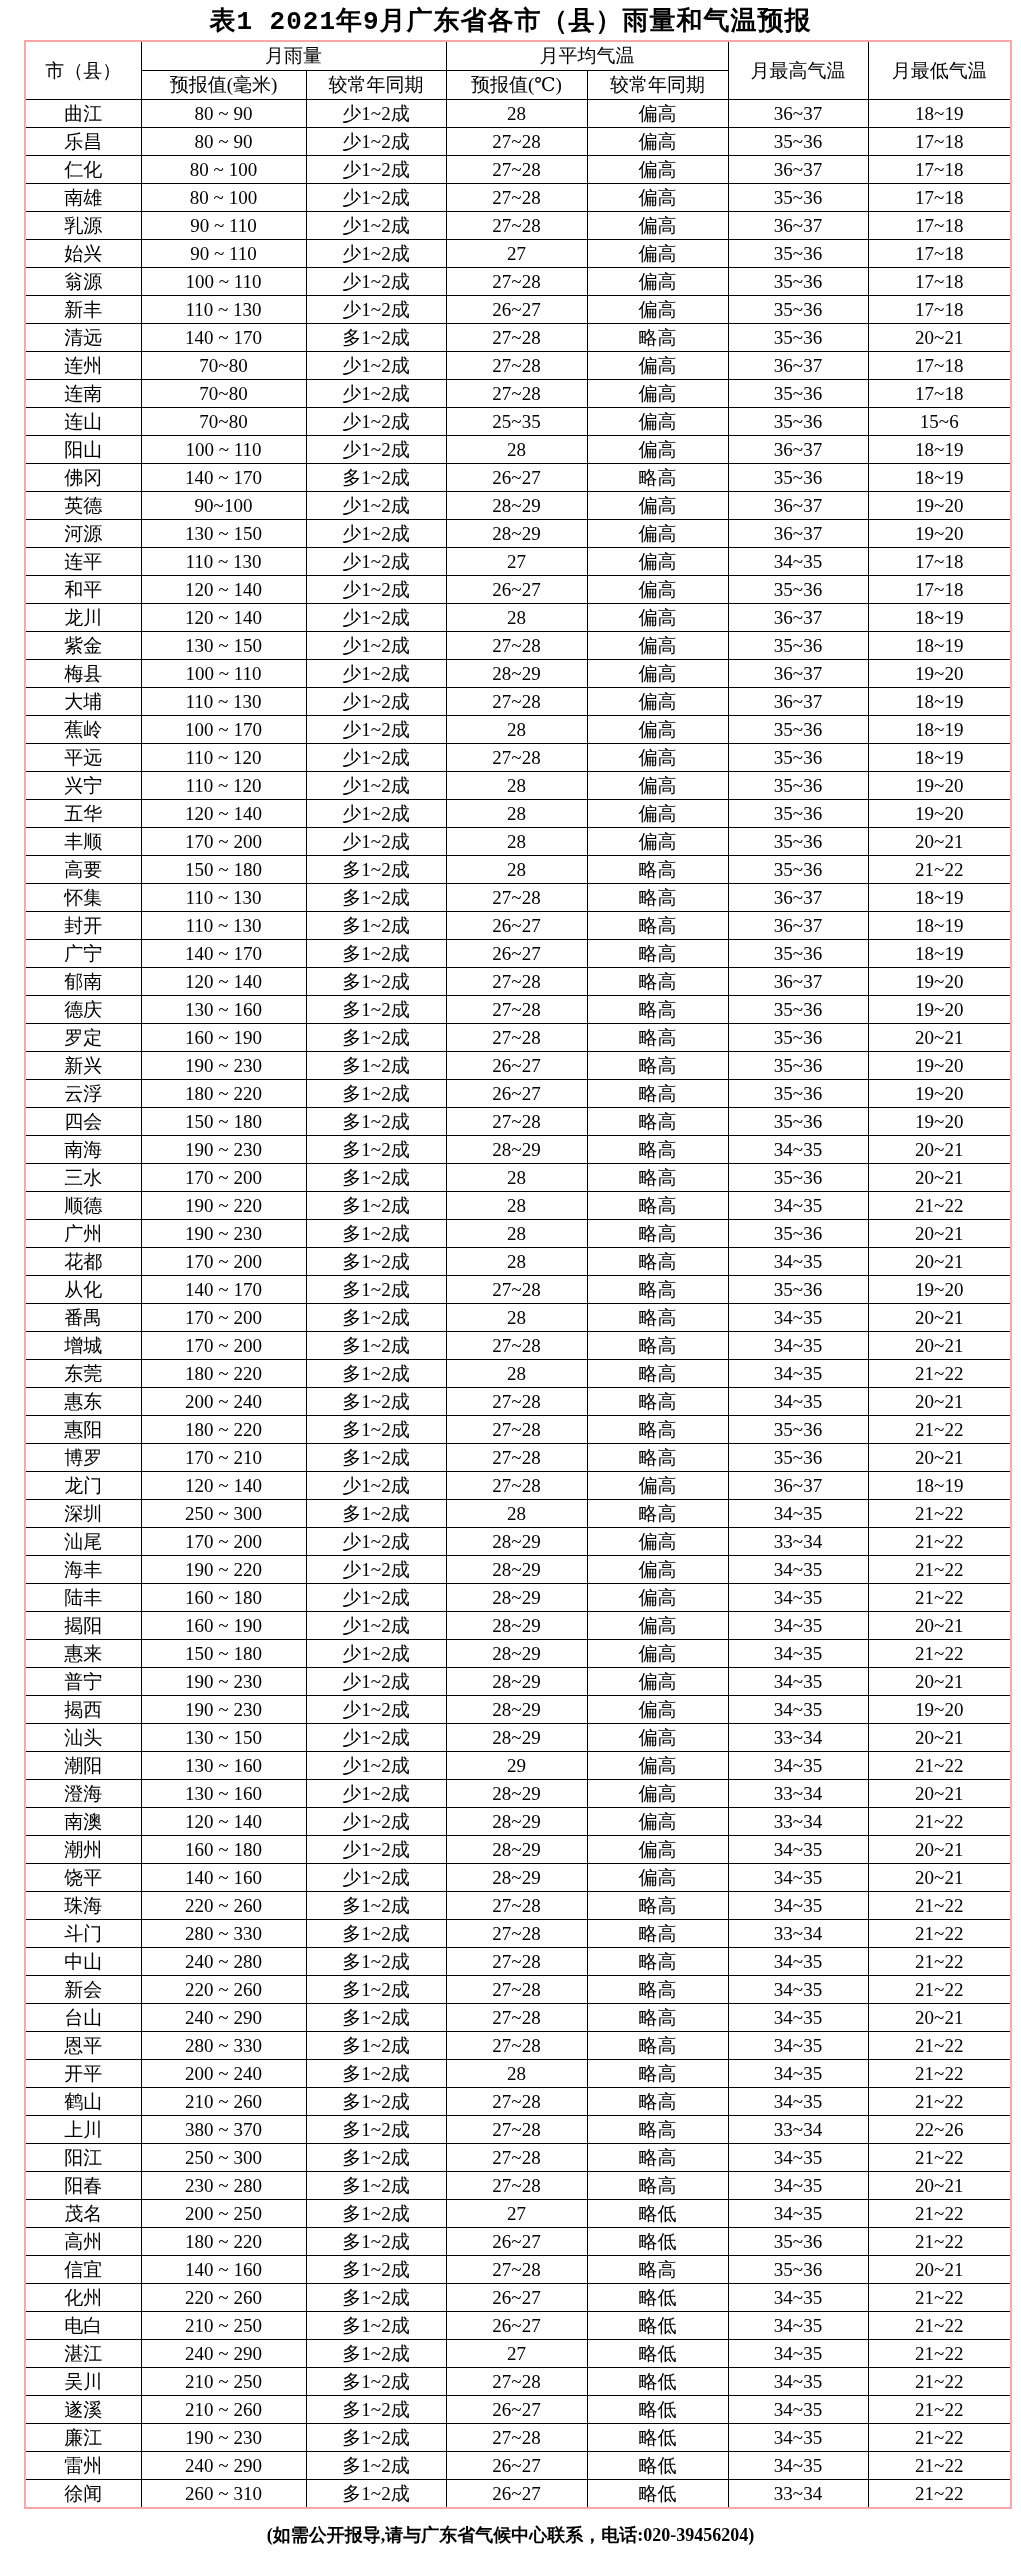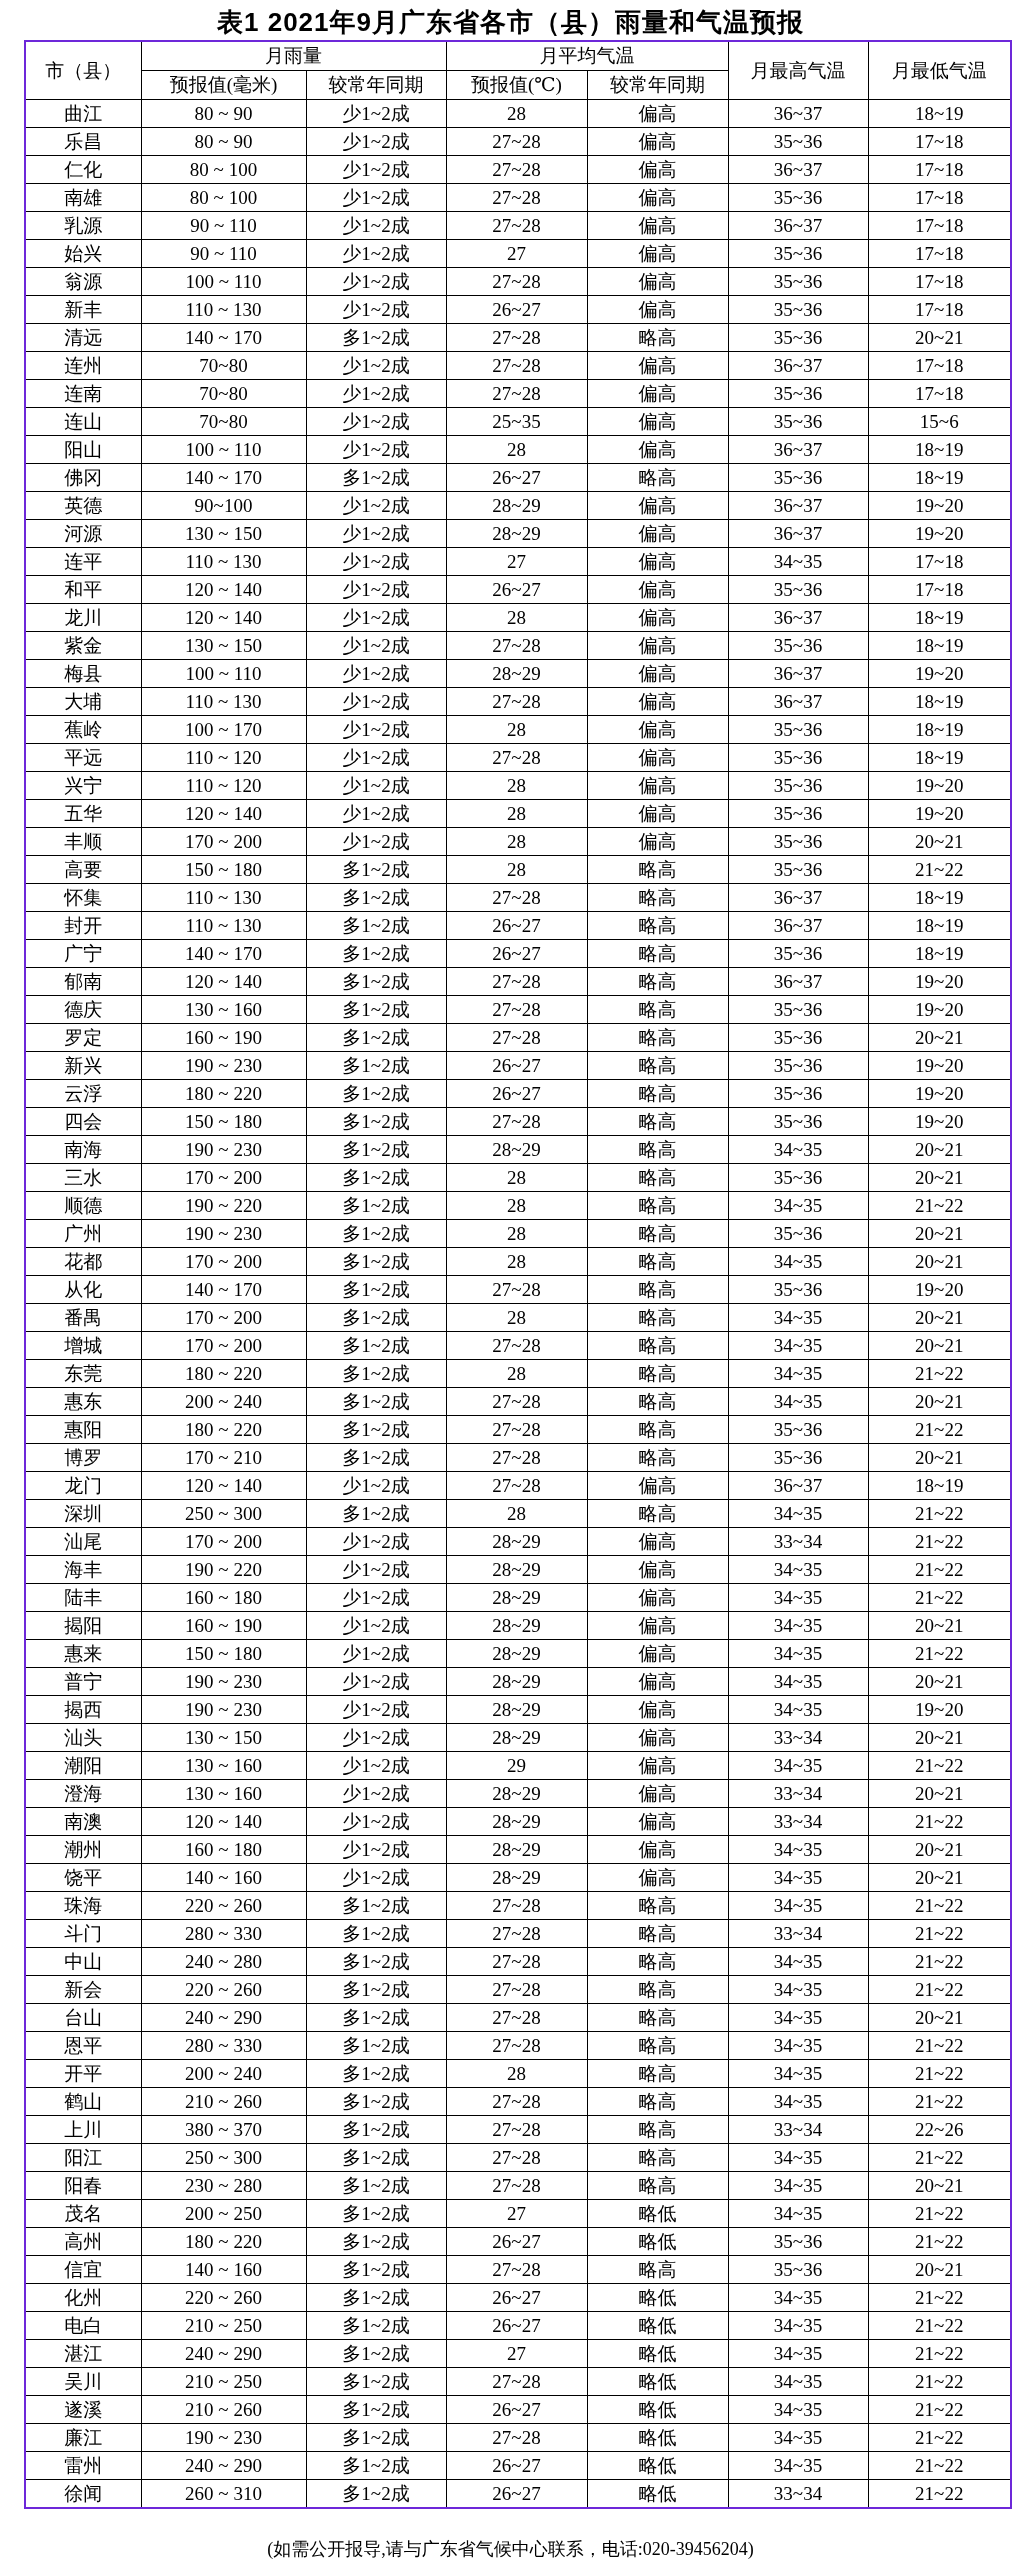--- a/index.html
+++ b/index.html
@@ -9,35 +9,35 @@
     color: #000000;
     font-family: "Liberation Serif", "DejaVu Serif", serif;
   }
   body {
     width: 1021px;
     height: 2567px;
     position: relative;
   }
   .title {
     text-align: center;
-    font-family: Liberation Sans, sans-serif;
+    font-family: Liberation Mono, monospace;
     font-weight: bold;
     font-size: 26px;
     letter-spacing: 1px;
     padding-top: 6px;
     height: 34px;
     line-height: 32px;
     white-space: nowrap;
   }
   table.forecast {
     border-collapse: collapse;
     table-layout: fixed;
     margin-left: 24px;
     width: 986px;
-    border: 2px solid #6d28d9;
+    border: 2px solid #fca5a5;
   }
   .forecast th, .forecast td {
     border: 1px solid #000;
     text-align: center;
     vertical-align: middle;
     padding: 0;
     overflow: hidden;
     white-space: nowrap;
   }
   .forecast thead th {
@@ -45,23 +45,23 @@
     font-size: 19px;
     height: 28px;
     line-height: 28px;
   }
   .forecast td {
     font-size: 19px;
     height: 27px;
     line-height: 27px;
   }
   .footer {
-    margin-top: 28px;
+    margin-top: 14px;
     text-align: center;
-    font-weight: normal;
+    font-weight: bold;
     font-size: 18px;
     white-space: nowrap;
   }
 </style>
 </head>
 <body>
 
 <div class="title">表1  2021年9月广东省各市（县）雨量和气温预报</div>
 
 <table class="forecast">

